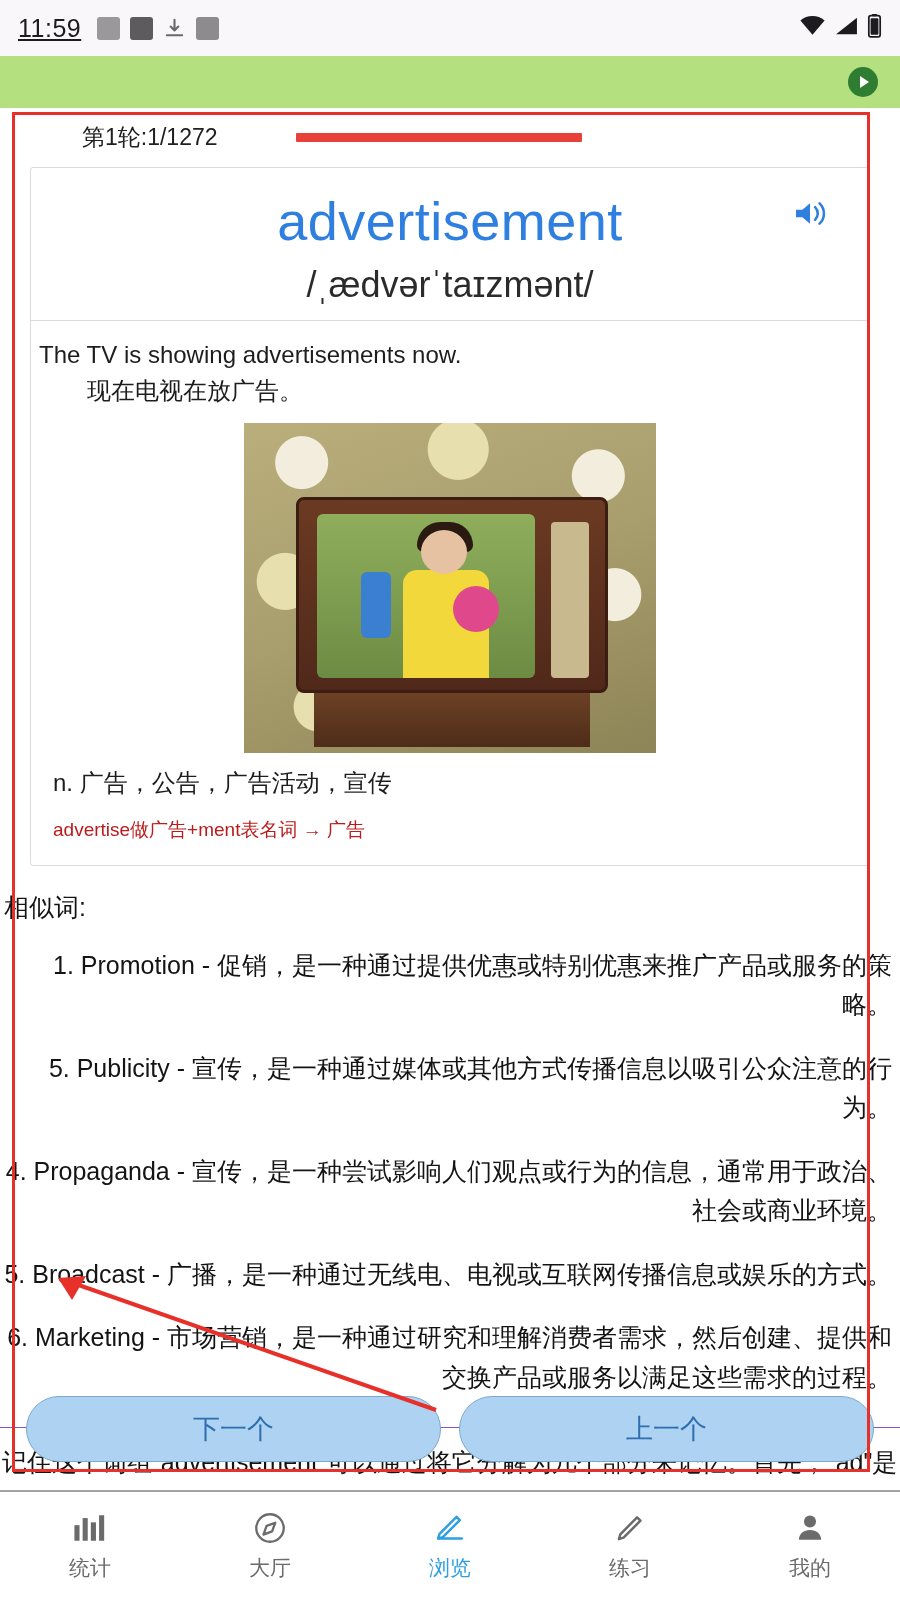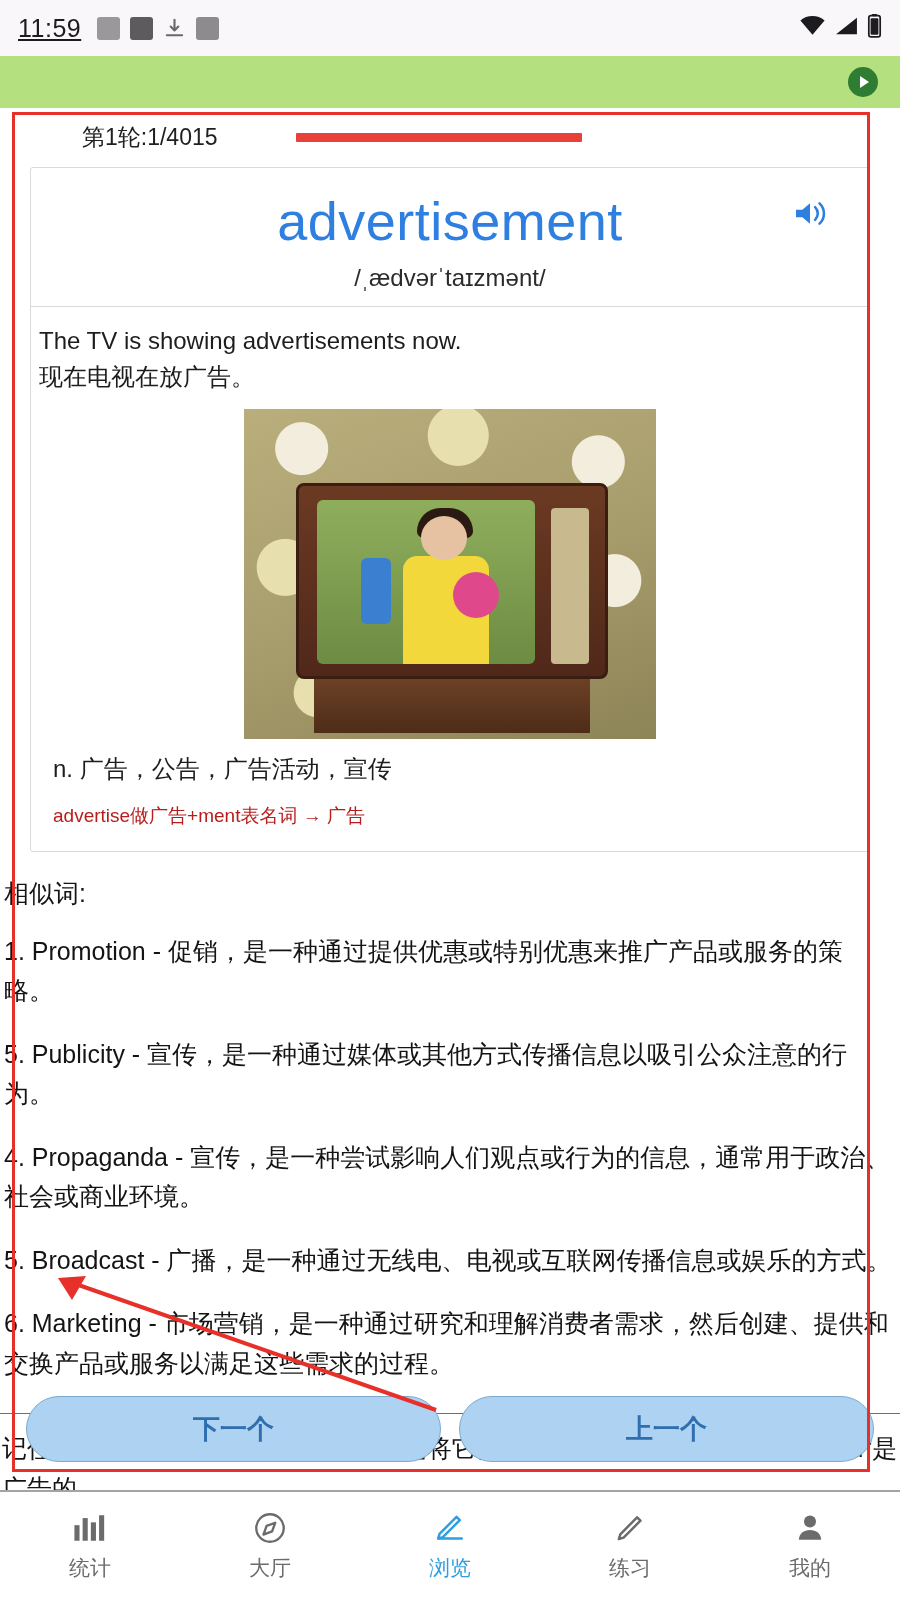--- a/index.html
+++ b/index.html
@@ -145,33 +145,33 @@
     position: absolute;
     right: 42px;
     top: 50%;
     transform: translateY(-50%);
     color: #2f7fe0;
     font-size: 31px;
     line-height: 1;
   }
   .phonetic {
     text-align: center;
-    font-size: 24px;
+    font-size: 36px;
     color: #2b2b2b;
     padding-bottom: 14px;
     border-bottom: 1px solid #dadada;
   }
   .examples {
     padding: 16px 8px 10px 8px;
     font-size: 24px;
     color: #1d1d1d;
     line-height: 1.5;
   }
   .examples .en { display: block; }
-  .examples .zh { display: block; }
+  .examples .zh { display: block; margin-left: 48px; }
 
   .pic-wrap {
     display: flex;
     justify-content: center;
     padding: 4px 0 6px 0;
   }
   .tvpic {
     width: 412px;
     height: 330px;
     position: relative;
@@ -268,21 +268,21 @@
   }
 
   
   .similar {
     padding: 8px 8px 0 4px;
     font-size: 25px;
     color: #141414;
     line-height: 1.58;
   }
   .similar .title { padding: 14px 0 6px 0; }
-  .similar p { padding: 12px 0; }
+  .similar p { padding: 12px 0; text-align: right; }
 
   .divider-purple {
     border-top: 1px solid #8a4fd0;
     margin: 18px 0 0 0;
   }
 
   .memo {
     font-size: 25px;
     color: #141414;
     line-height: 1.6;
@@ -291,21 +291,20 @@
   }
 
   
   .navbtns {
     position: absolute;
     left: 0; right: 0;
     bottom: 28px;
     display: flex;
     gap: 18px;
     padding: 0 26px;
-    font-weight: bold;
   }
   .navbtn {
     flex: 1 1 0;
     height: 66px;
     border-radius: 34px;
     background: #aed3f2;
     border: 1px solid #7ca9cf;
     display: flex;
     align-items: center;
     justify-content: center;
@@ -391,21 +390,21 @@
     </span>
   </div>
 
   <div class="greenbar">
     <div class="play-btn"></div>
   </div>
 
   <div class="content">
 
     <div class="progress-row">
-      <span class="round-label">第1轮:1/4015</span>
+      <span class="round-label">第1轮:1/1272</span>
       <span class="progress-track">
         <span class="progress-fill"></span>
       </span>
     </div>
 
     <div class="card">
       <div class="headword-row">
         <span class="headword">advertisement</span>
         <span class="speaker">
           <svg width="34" height="28" viewBox="0 0 26 22">

